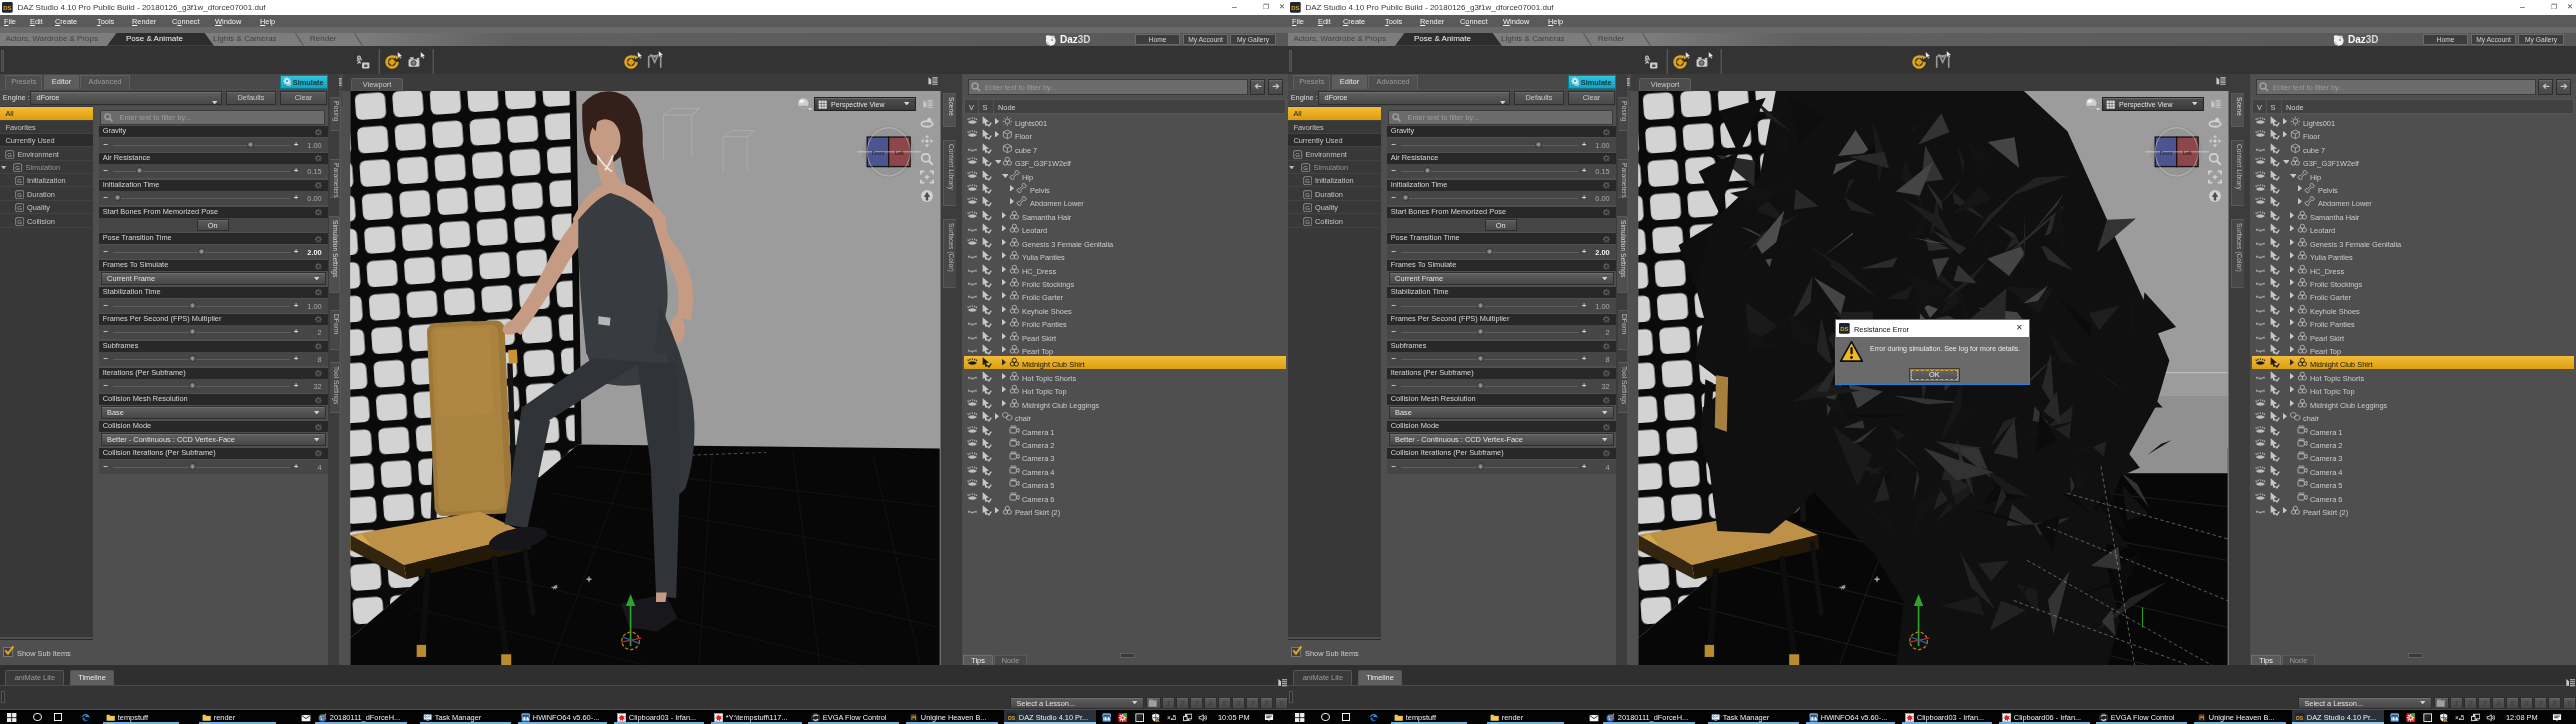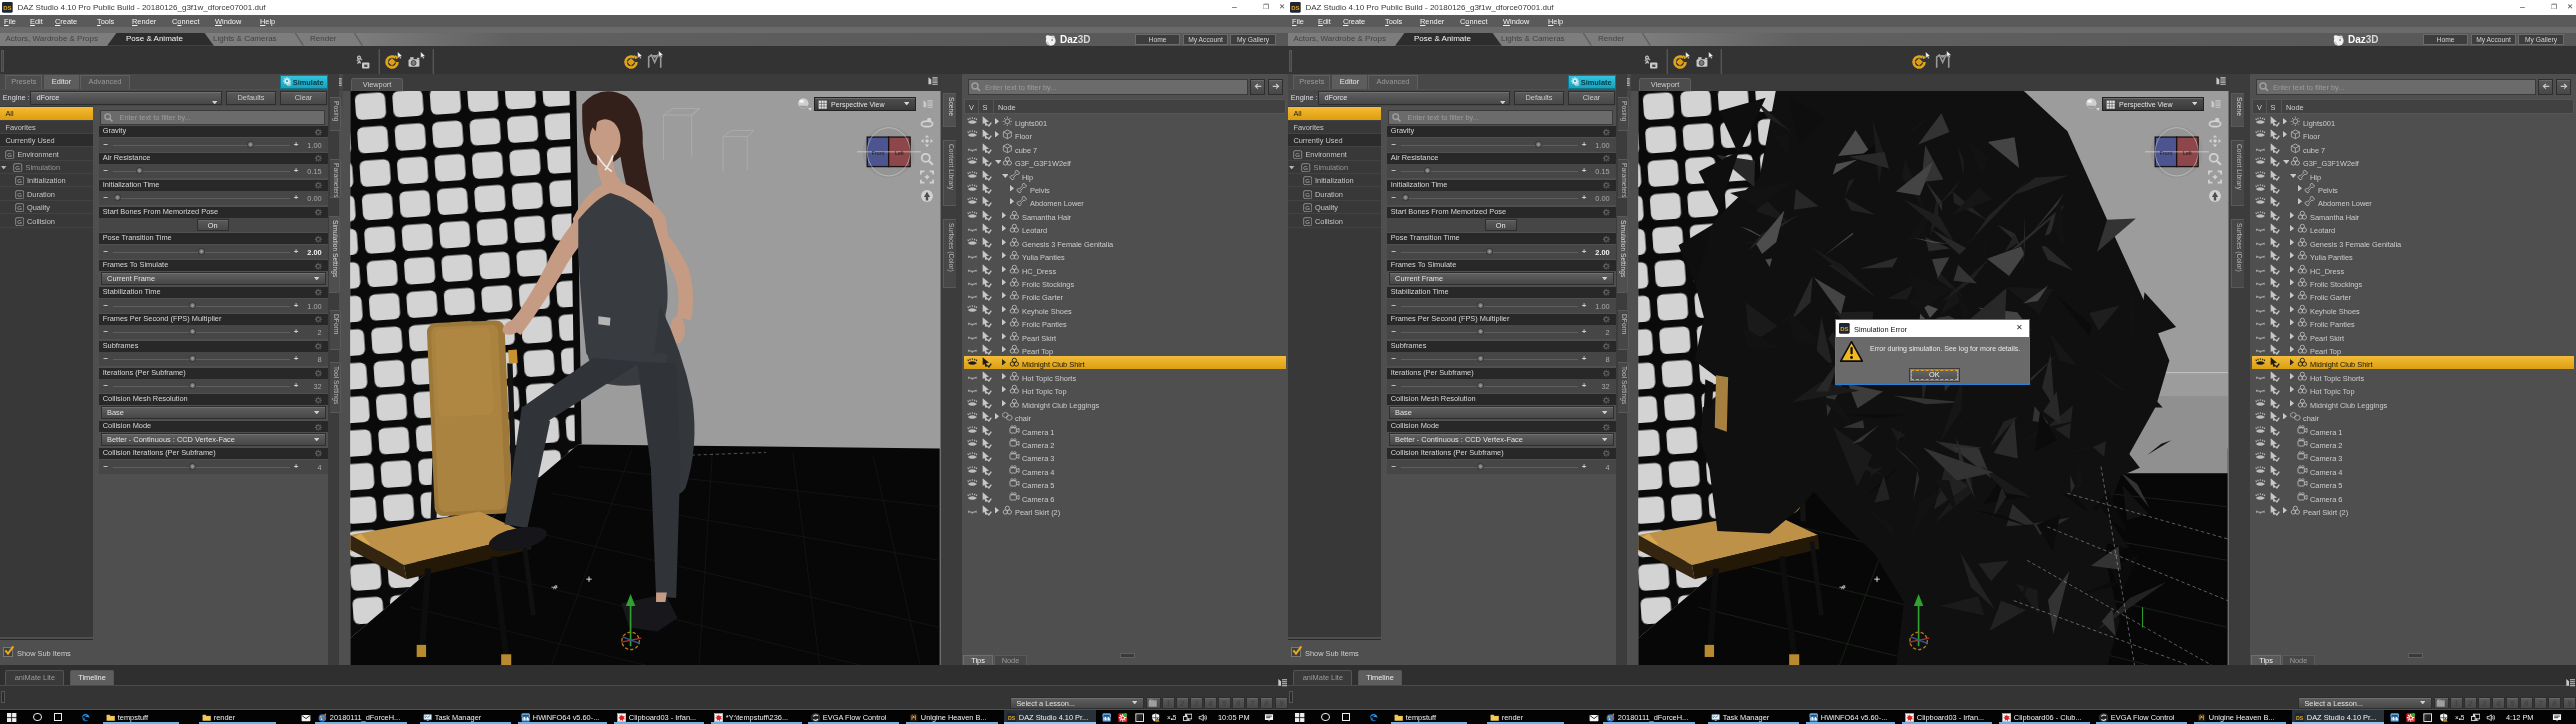--- a/index.html
+++ b/index.html
@@ -1293,21 +1293,21 @@
         <svg class="a" style="left:2.7px;top:2.7px" width="9.4" height="9.4" viewBox="0 0 16 16">
           <use href="#i-irfan"></use>
         </svg>
         <span class="lbl">Clipboard03 - Irfan...</span>
         <div class="ul"></div>
       </div>
       <div class="tbtn" style="left:711px;width:91px">
         <svg class="a" style="left:2.7px;top:2.7px" width="9.4" height="9.4" viewBox="0 0 16 16">
           <use href="#i-irfan"></use>
         </svg>
-        <span class="lbl">*Y:\tempstuff\236...</span>
+        <span class="lbl">*Y:\tempstuff\117...</span>
         <div class="ul"></div>
       </div>
       <div class="tbtn" style="left:808px;width:91px">
         <svg class="a" style="left:2.7px;top:2.7px" width="9.4" height="9.4" viewBox="0 0 16 16">
           <use href="#i-evga"></use>
         </svg>
         <span class="lbl">EVGA Flow Control</span>
         <div class="ul"></div>
       </div>
       <div class="tbtn" style="left:906px;width:92px">
@@ -2481,21 +2481,21 @@
       <div class="btn" style="left:1232px;top:32px;width:12.7px;height:12px;color:#3a3a3a;line-height:11.4px;font-style:italic">6</div>
       <div class="btn" style="left:1246px;top:32px;width:12.7px;height:12px;color:#3a3a3a;line-height:11.4px;font-style:italic">7</div>
       <div class="btn" style="left:1260px;top:32px;width:12.7px;height:12px;color:#3a3a3a;line-height:11.4px;font-style:italic">8</div>
       <div class="btn" style="left:1275px;top:32px;width:12.7px;height:12px;color:#3a3a3a;line-height:11.4px;font-style:italic">9</div>
     </div>
     <div class="a dlg">
       <div class="a" style="left:0;top:0;width:193px;height:17.4px;background:#fff"></div>
       <svg class="a" style="left:3.4px;top:3.4px" width="10.7" height="10.7" viewBox="0 0 16 16">
         <use href="#i-ds"></use>
       </svg>
-      <span class="a" style="left:18px;top:4.7px;font-size:7.4px;color:#111">Simulation Error</span>
+      <span class="a" style="left:18px;top:4.7px;font-size:7.4px;color:#111">Resistance Error</span>
       <span class="a" style="left:180px;top:3.4px;font-size:8px;color:#333">✕</span>
       <svg class="a" style="left:4px;top:21px" width="23" height="21.5" viewBox="0 0 34 32">
         <path d="M17,1 L33,30 L1,30 Z" fill="#f2b81e" stroke="#0d0d0d" stroke-width="2.4"></path>
         <rect x="15.4" y="9" width="3.4" height="11" rx="1.6" fill="#111"></rect>
         <circle cx="17" cy="24.5" r="2.2" fill="#111"></circle>
       </svg>
       <span class="a" style="left:34px;top:25px;font-size:7px;color:#ebebeb">Error during simulation. See log for more details.</span>
       <div class="a" style="left:73px;top:48px;width:51px;height:14px;background:linear-gradient(#676767,#4e4e4e);border:0.7px solid #3a3a3a;box-shadow:inset 0 0 0 0.7px #8a8a8a"></div>
       <div class="a" style="left:75px;top:50px;width:47px;height:10px;border:0.7px dashed #e8a21a"></div>
       <span class="a" style="left:93px;top:50px;font-size:7.4px;color:#f0f0f0">OK</span>
@@ -2553,21 +2553,21 @@
         <svg class="a" style="left:2.7px;top:2.7px" width="9.4" height="9.4" viewBox="0 0 16 16">
           <use href="#i-irfan"></use>
         </svg>
         <span class="lbl">Clipboard03 - Irfan...</span>
         <div class="ul"></div>
       </div>
       <div class="tbtn" style="left:711px;width:91px">
         <svg class="a" style="left:2.7px;top:2.7px" width="9.4" height="9.4" viewBox="0 0 16 16">
           <use href="#i-irfan"></use>
         </svg>
-        <span class="lbl">Clipboard06 - Club...</span>
+        <span class="lbl">Clipboard06 - Irfan...</span>
         <div class="ul"></div>
       </div>
       <div class="tbtn" style="left:808px;width:91px">
         <svg class="a" style="left:2.7px;top:2.7px" width="9.4" height="9.4" viewBox="0 0 16 16">
           <use href="#i-evga"></use>
         </svg>
         <span class="lbl">EVGA Flow Control</span>
         <div class="ul"></div>
       </div>
       <div class="tbtn" style="left:906px;width:92px">
@@ -2598,18 +2598,18 @@
       </svg>
       <svg class="tray" style="left:1167px" width="10" height="10" viewBox="0 0 16 16">
         <use href="#i-x15"></use>
       </svg>
       <svg class="tray" style="left:1183px" width="10" height="10" viewBox="0 0 16 16">
         <use href="#i-net"></use>
       </svg>
       <svg class="tray" style="left:1198px" width="10" height="10" viewBox="0 0 16 16">
         <use href="#i-vol"></use>
       </svg>
-      <span class="a" style="left:1218px;top:3.4px">4:12 PM</span>
+      <span class="a" style="left:1218px;top:3.4px">12:08 PM</span>
       <svg class="a" style="left:1264px;top:2.7px" width="10" height="10" viewBox="0 0 16 16">
         <use href="#i-notif"></use>
       </svg>
     </div>
   </div>
 
 </body></html>

